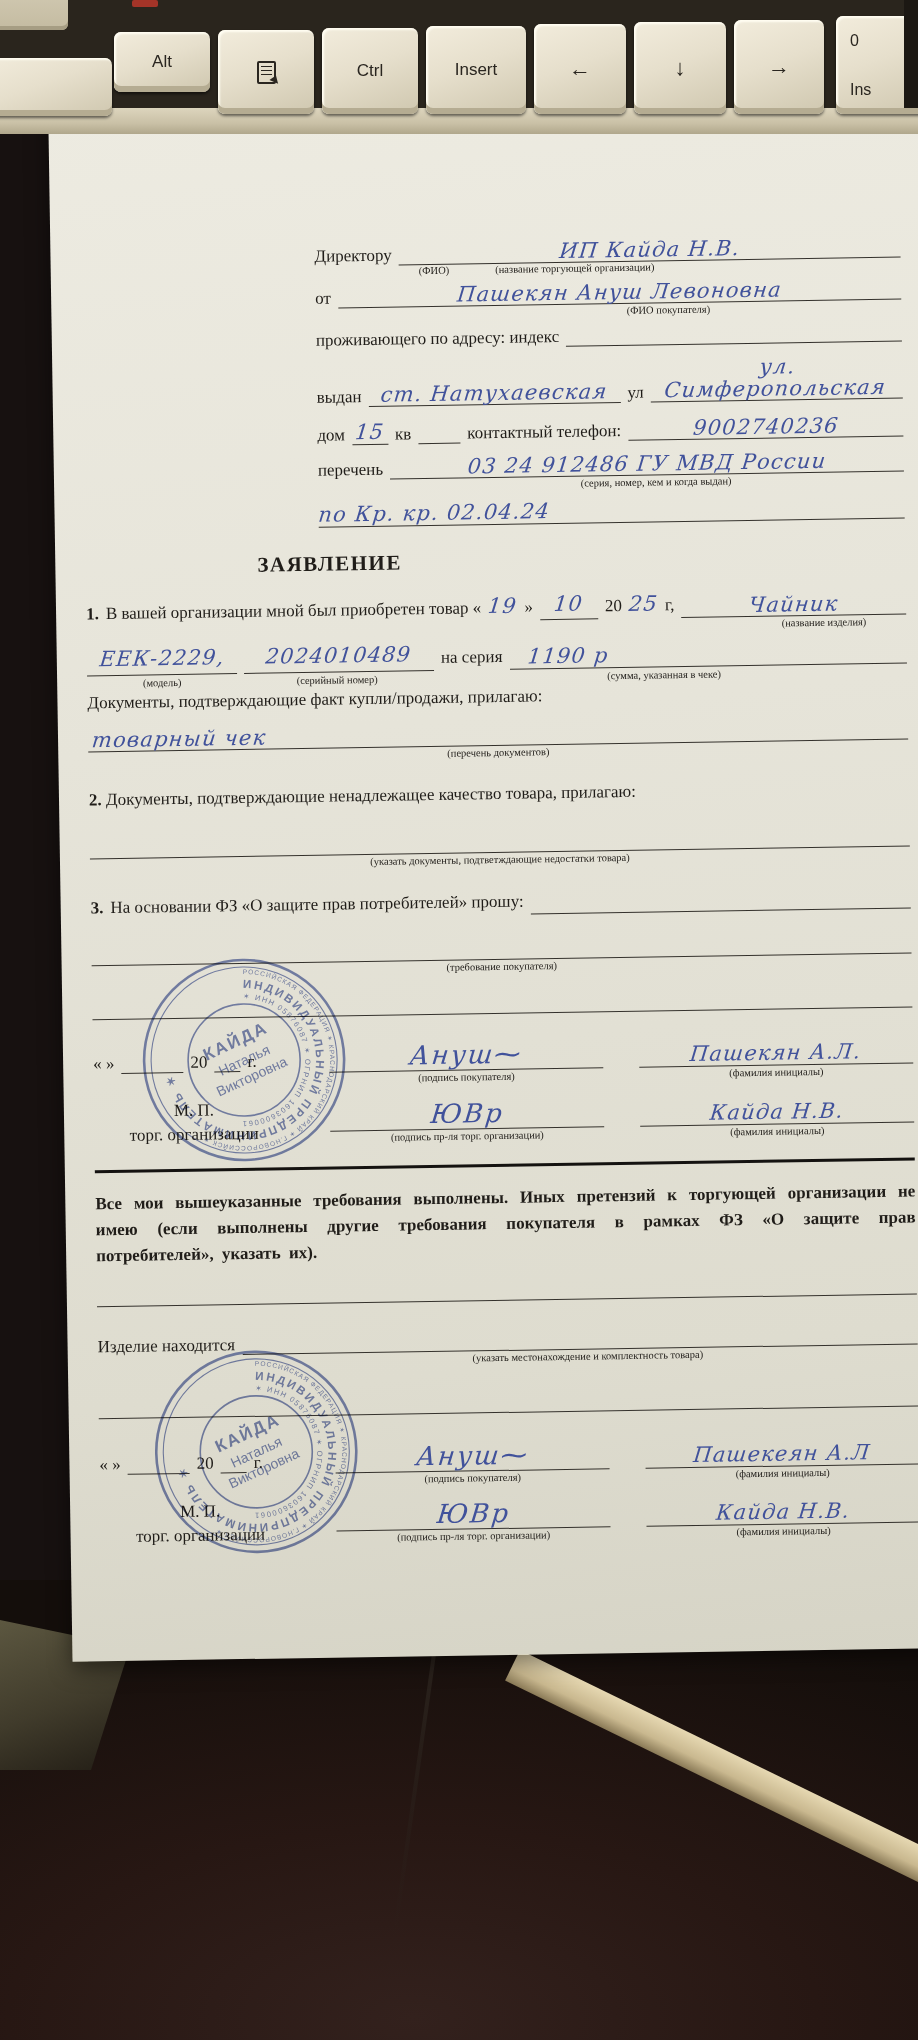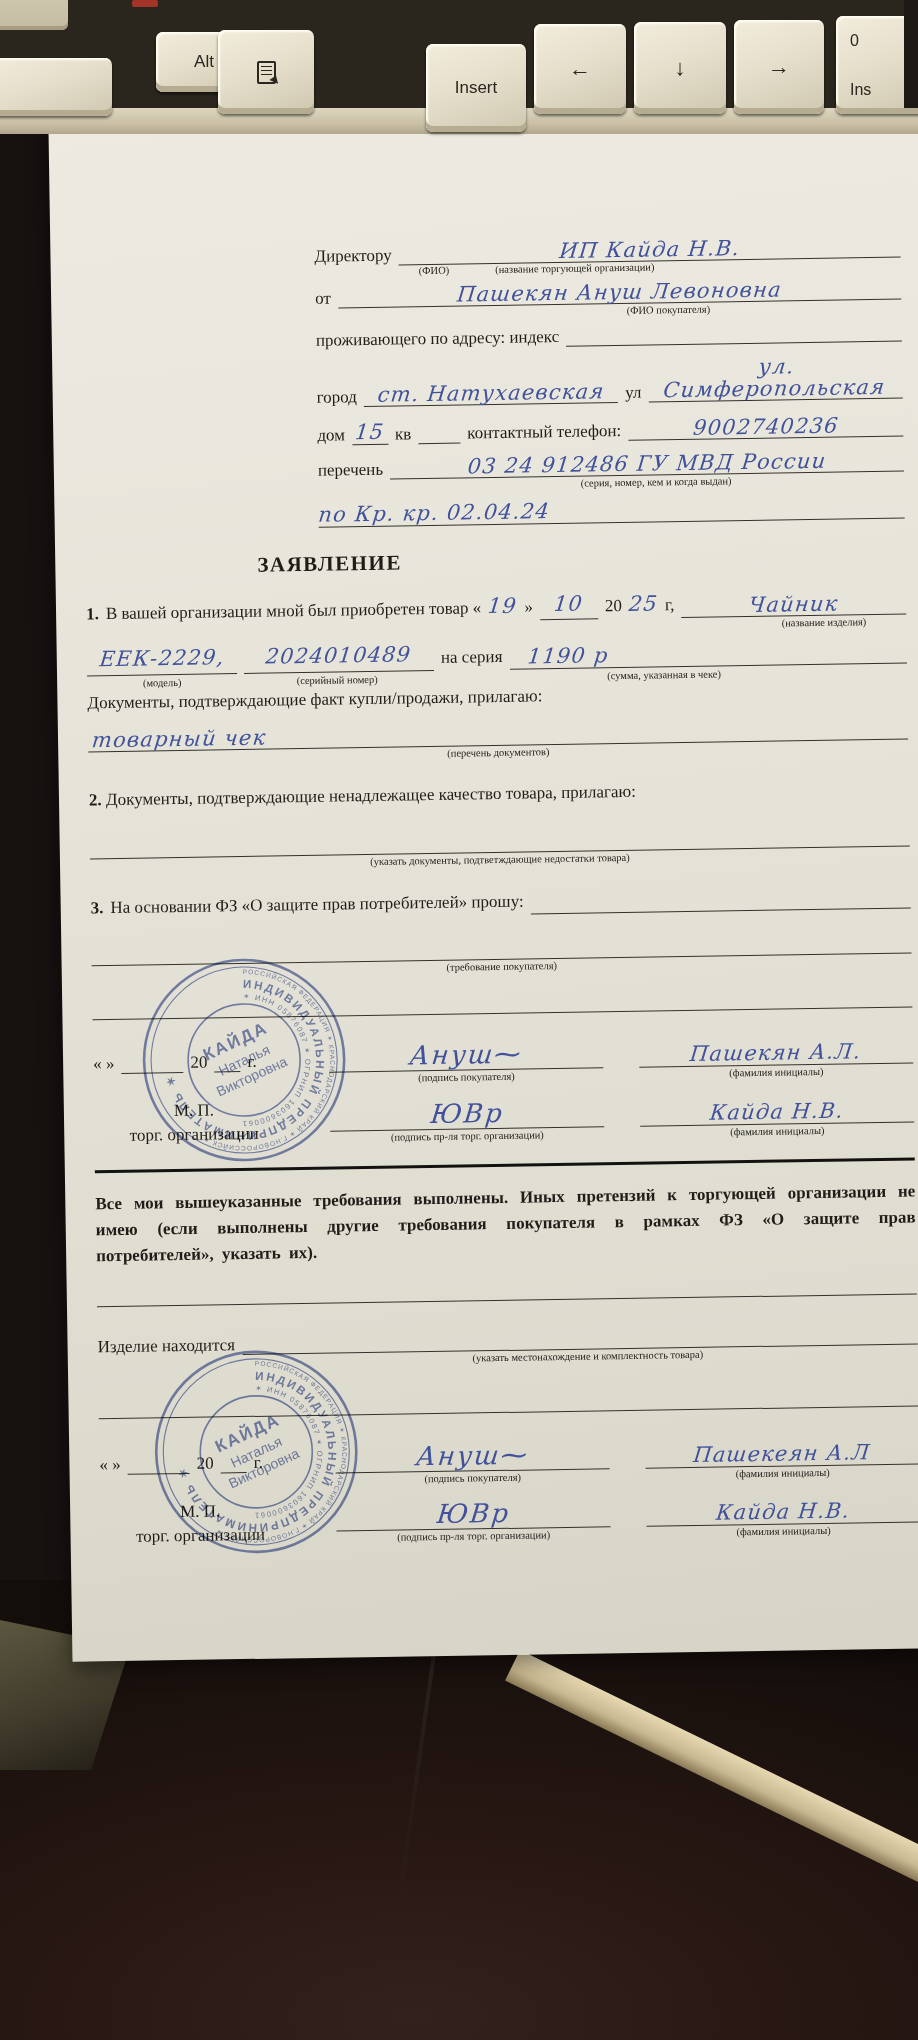--- a/index.html
+++ b/index.html
@@ -99,21 +99,21 @@
     <div class="line" style="margin-top:8px;">
       <span class="print">от</span>
       <span class="fill"><span class="hw hw-lg">Пашекян Ануш Левоновна</span></span>
     </div>
     <div class="cap" style="margin-left:120px;">(ФИО покупателя)</div>
     <div class="line" style="margin-top:9px;">
       <span class="print">проживающего по адресу:  индекс</span>
       <span class="fill"></span>
     </div>
     <div class="line" style="margin-top:12px;">
-      <span class="print">город</span>
+      <span class="print">выдан</span>
       <span class="fill"><span class="hw hw-lg">ст. Натухаевская</span></span>
       <span class="print">ул</span>
       <span class="fill"><span class="hw hw-lg">ул. Симферопольская</span></span>
     </div>
     <div class="line" style="margin-top:13px;">
       <span class="print">дом</span>
       <span class="fill-short" style="width:36px;"><span class="hw hw-lg">15</span></span>
       <span class="print">кв</span>
       <span class="fill-short" style="width:42px;"></span>
       <span class="print">контактный телефон:</span>
@@ -333,28 +333,31 @@
 
 </div>
 
 <div class="kb-shelf"></div>
 <div class="keyboard">
   <div class="key-part" style="left:-12px;top:-34px;width:80px;height:64px;"></div>
   <div class="red-sliver"></div>
   <div class="key" style="left:-16px;top:58px;width:128px;height:58px;">
     <span class="klabel"></span>
   </div>
-  <div class="key" style="left:114px;top:32px;width:96px;height:60px;margin-left:42px;">
+  <div class="key" style="left:114px;top:32px;width:96px;height:60px;">
     <span class="klabel">Alt</span>
   </div>
   <div class="key" style="left:218px;top:30px;width:96px;height:84px;">
     <span class="menu-glyph"></span>
     <span class="klabel"></span>
   </div>
-  <div class="key" style="left:426px;top:44px;width:100px;height:88px;">
+  <div class="key" style="left:322px;top:28px;width:96px;height:86px;">
+    <span class="klabel">Ctrl</span>
+  </div>
+  <div class="key" style="left:426px;top:26px;width:100px;height:88px;">
     <span class="klabel">Insert</span>
   </div>
   <div class="key" style="left:534px;top:24px;width:92px;height:90px;">
     <span class="klabel" style="font-size:22px;">←</span>
   </div>
   <div class="key" style="left:634px;top:22px;width:92px;height:92px;">
     <span class="klabel" style="font-size:22px;">↓</span>
   </div>
   <div class="key" style="left:734px;top:20px;width:90px;height:94px;">
     <span class="klabel" style="font-size:22px;">→</span>

